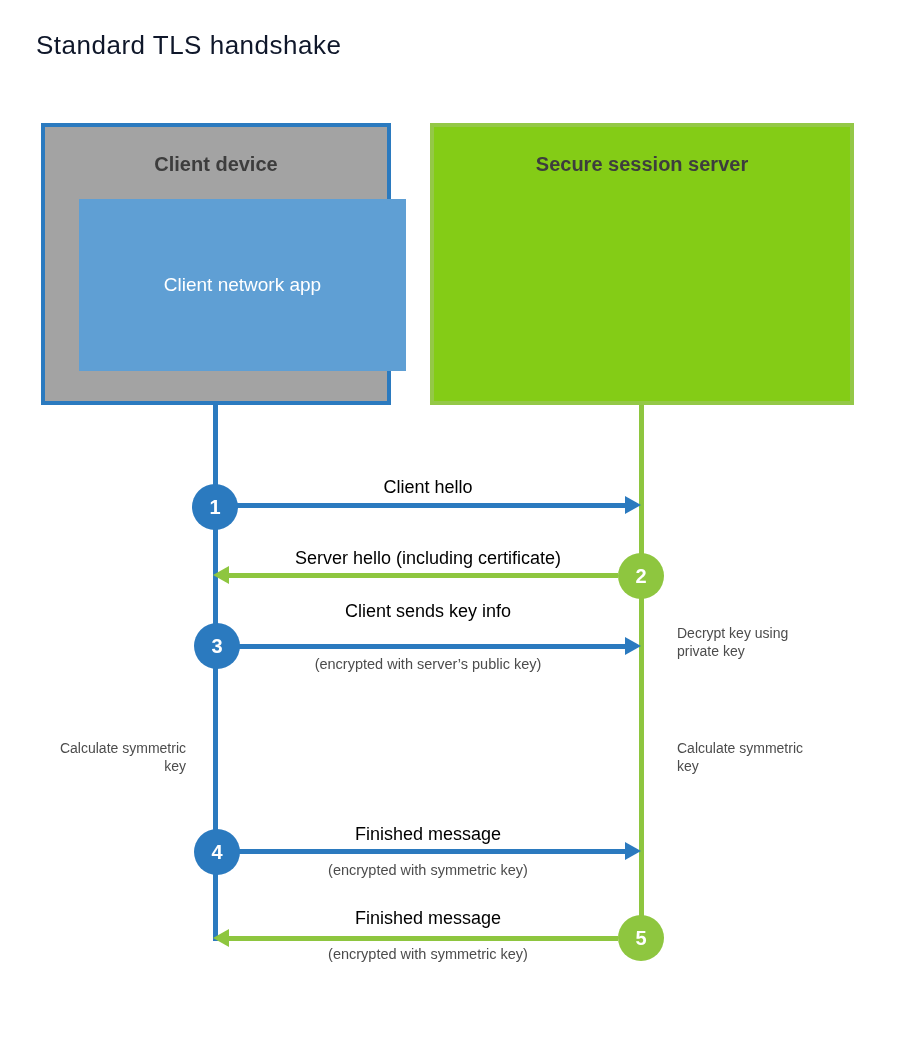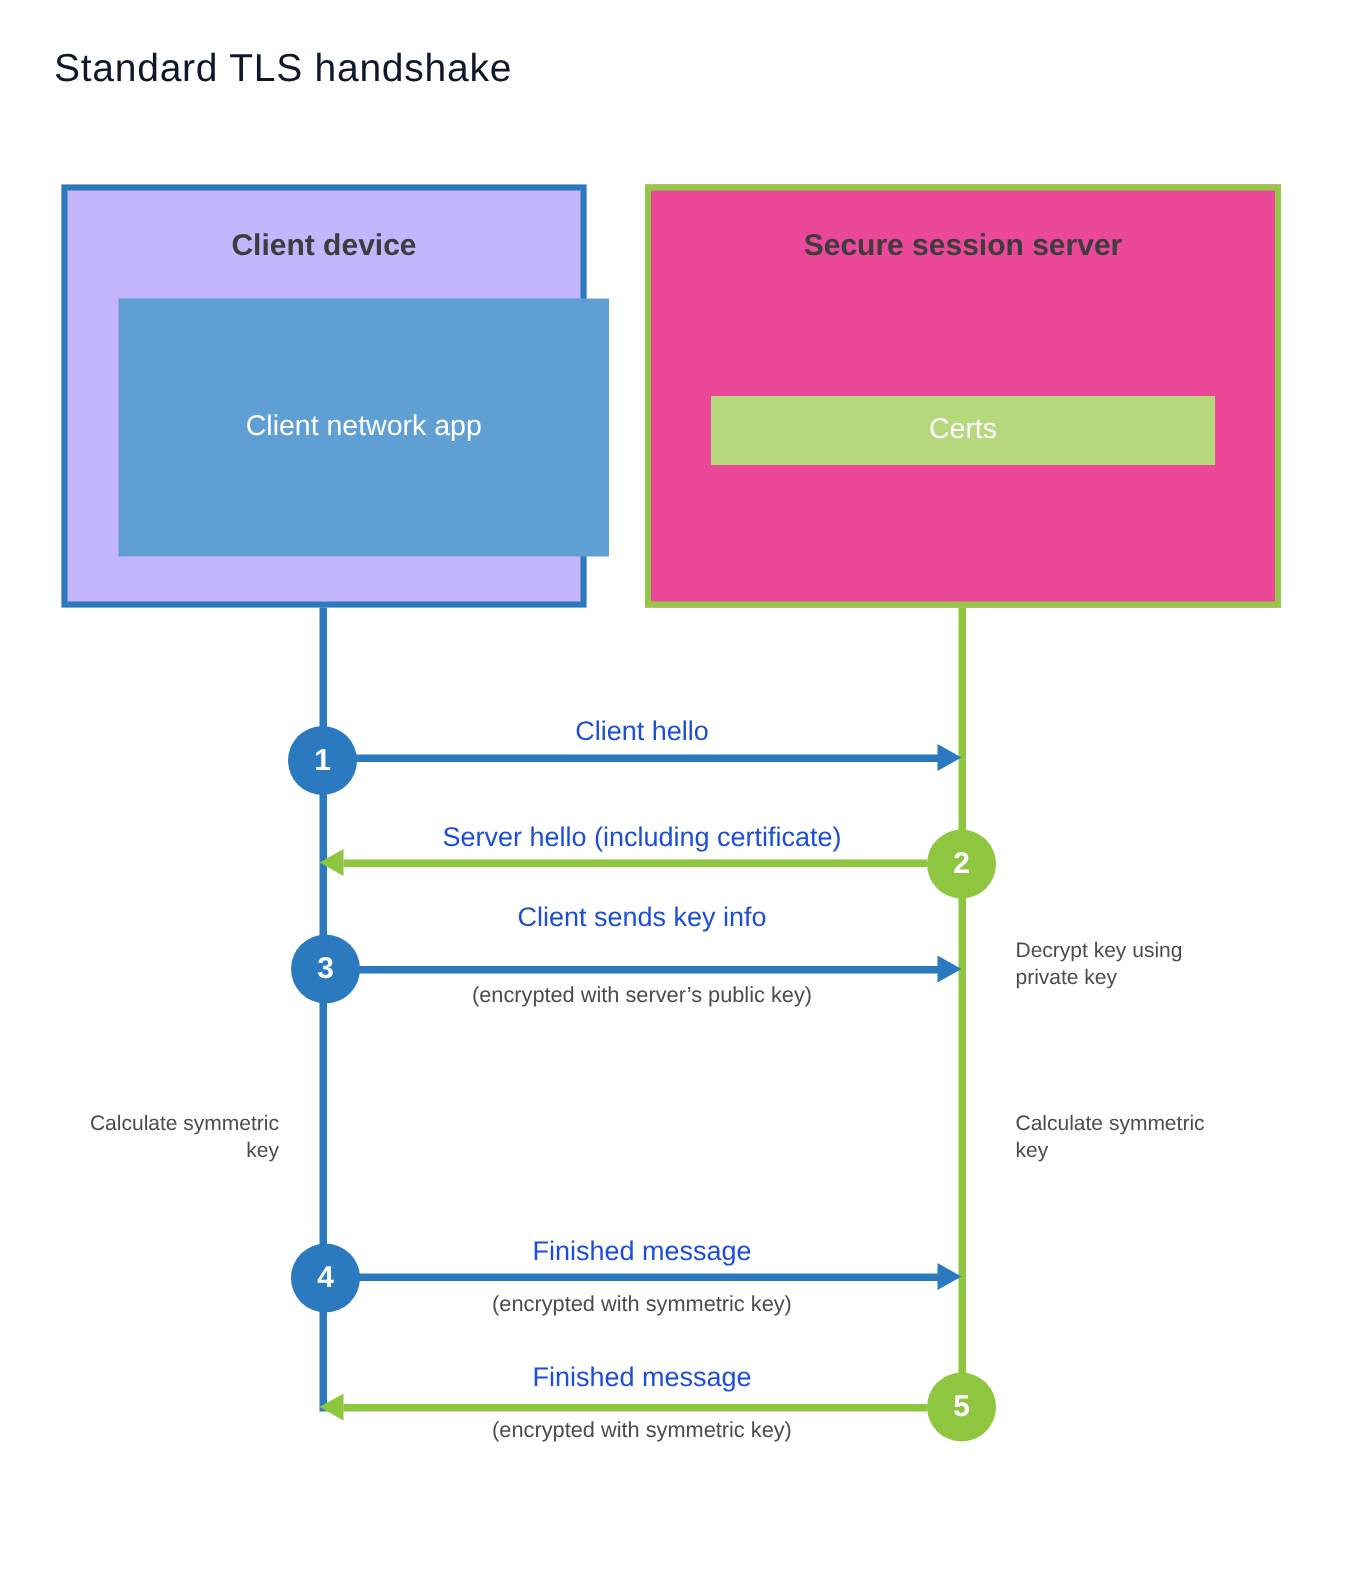--- a/index.html
+++ b/index.html
@@ -6,24 +6,24 @@
   .canvas{
     position:relative;width:900px;height:1058px;background:#ffffff;overflow:hidden;
     font-family:"Liberation Sans","DejaVu Sans",sans-serif;
   }
   .abs{position:absolute;box-sizing:border-box;}
   .page-title{
     left:36px;top:30px;font-size:26px;font-weight:300;color:#0f172a;letter-spacing:.5px;
   }
   
   .client-box{
-    left:41px;top:123px;width:350px;height:282px;border:4px solid #2b7abf;background:#c4b5fd;
+    left:41px;top:123px;width:350px;height:282px;border:4px solid #2b7abf;background:#a3a3a3;
   }
   .server-box{
-    left:430px;top:123px;width:424px;height:282px;border:4px solid #94c847;background:#ec4899;
+    left:430px;top:123px;width:424px;height:282px;border:4px solid #94c847;background:#84cc16;
   }
   .box-title{
     position:absolute;left:0;top:26px;width:100%;text-align:center;
     font-size:20px;font-weight:700;color:#3d3d3d;
   }
   .client-app{
     position:absolute;left:34px;top:72px;width:327px;height:172px;background:#5f9fd4;
     display:flex;align-items:center;justify-content:center;text-align:center;
     color:#ffffff;font-size:19px;line-height:1.5;
   }
@@ -44,21 +44,21 @@
   }
   .c-blue{background:#2b7abf;} .c-green{background:#8ec63f;}
   
   .h-arrow{height:5px;z-index:2;}
   .a-blue{background:#2b7abf;} .a-green{background:#8ec63f;}
   .head{width:0;height:0;z-index:2;}
   .head-right{border-top:9px solid transparent;border-bottom:9px solid transparent;border-left:16px solid #2b7abf;}
   .head-left{border-top:9px solid transparent;border-bottom:9px solid transparent;border-right:16px solid #8ec63f;}
   
   .msg-label{
-    left:215px;width:426px;text-align:center;font-size:18px;color:#1d4ed8;z-index:1;
+    left:215px;width:426px;text-align:center;font-size:18px;color:#000000;z-index:1;
   }
   .msg-sub{
     left:215px;width:426px;text-align:center;font-size:14.5px;color:#4c4c4c;z-index:1;
   }
   
   .side-note{
     font-size:14px;color:#4c4c4c;line-height:1.3;width:132px;
   }
   .note-right{left:677px;text-align:left;}
   .note-left{left:54px;text-align:right;}
@@ -72,21 +72,20 @@
 
   <div class="abs client-box">
     <div class="box-title">Client device</div>
     <div class="client-app">
       <span>Client network app</span>
     </div>
   </div>
 
   <div class="abs server-box">
     <div class="box-title">Secure session server</div>
-    <div class="module-bar bar-2">Certs</div>
   </div>
 
   <div class="abs lifeline blue-line"></div>
   <div class="abs lifeline green-line"></div>
 
   <div class="abs msg-label" style="top:477px;">Client hello</div>
   <div class="abs h-arrow a-blue" style="left:215px;top:503px;width:411px;"></div>
   <div class="abs head head-right" style="left:625px;top:496px;"></div>
   <div class="abs step-circle c-blue" style="left:192px;top:484px;">1</div>
 

